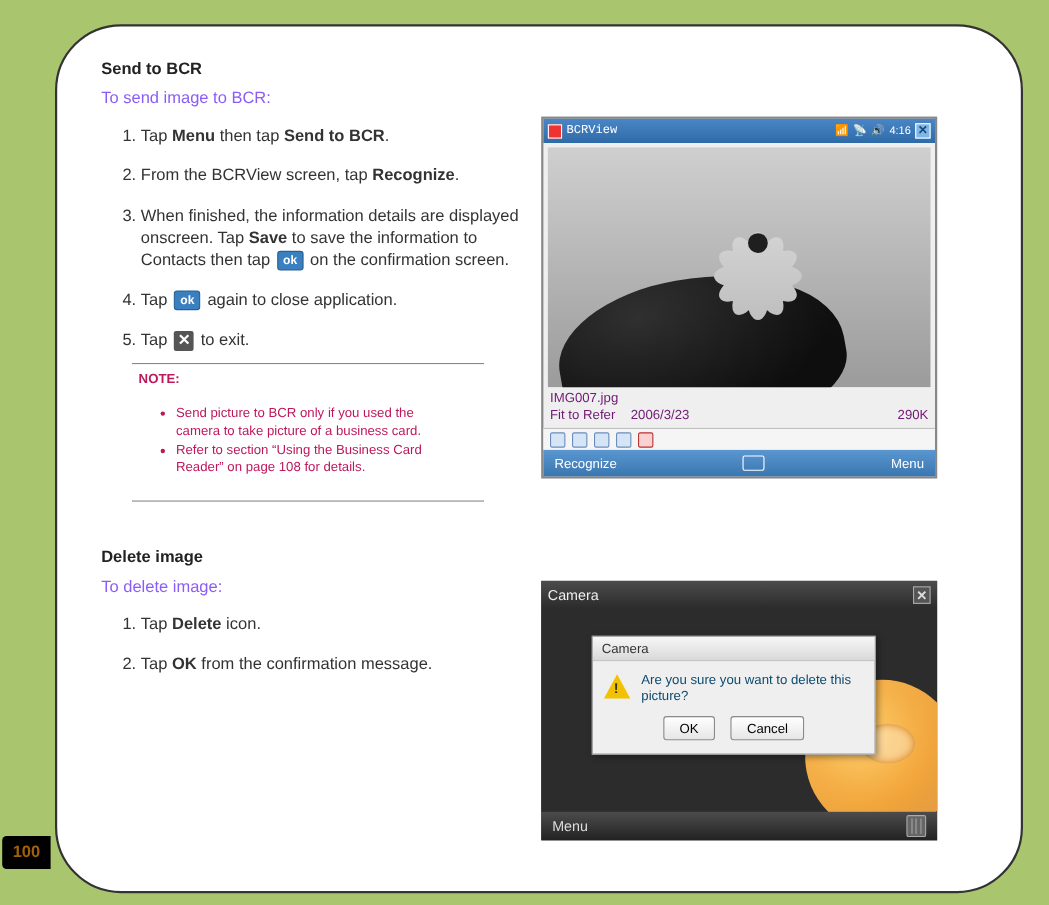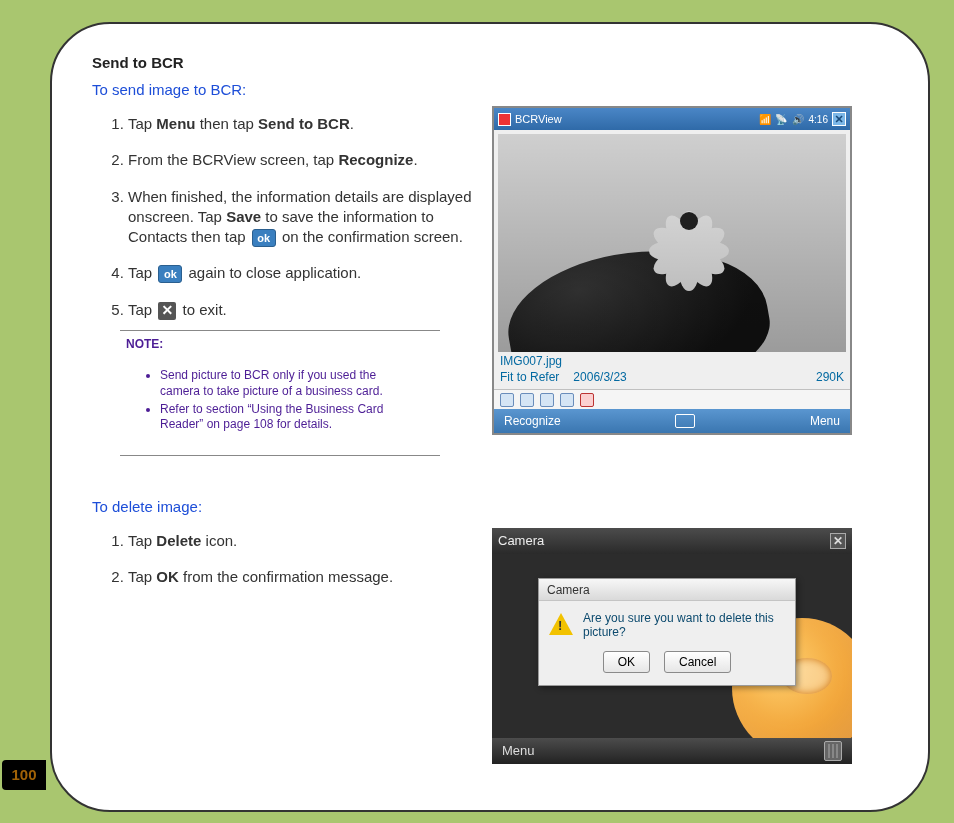--- a/index.html
+++ b/index.html
@@ -38,21 +38,21 @@
     line-height: 30px;
     border-radius: 4px 0 0 4px;
   }
   .cols {
     display: flex;
     gap: 20px;
   }
   .left-col { flex: 0 0 380px; }
   .right-col { flex: 1; padding-top: 52px; }
   h4 { margin: 0 0 10px 0; font-size: 15px; font-weight: bold; color: #222; }
-  .intro { margin: 0 0 10px 0; font-size: 15px; color: #1d4ed8; }
+  .intro { margin: 0 0 10px 0; font-size: 15px; color: #8b5cf6; }
   ol.steps { margin: 0 0 0 20px; padding: 0 0 0 16px; font-size: 15px; color: #333; }
   ol.steps > li { margin-bottom: 10px; line-height: 1.35; margin-top: 16px; }
   .b { font-weight: bold; }
   .ok-chip {
     display: inline-block;
     width: 24px; height: 18px;
     background: #3a7fbf;
     color: #fff;
     border: 1px solid #2a5f8f;
     border-radius: 3px;
@@ -75,21 +75,21 @@
     line-height: 17px;
     vertical-align: middle;
     margin: 0 2px;
   }
   .note-box {
     border-top: 1px solid #888;
     border-bottom: 1px solid #888;
     margin: 8px 0 0 28px;
     padding: 6px 6px;
     font-size: 12px;
-    color: #4c1d95;
+    color: #be185d;
     line-height: 1.3;
     width: 320px;
   }
   .note-box .note-title { font-weight: bold; margin-bottom: 2px; }
   .note-box ul { margin: 16px; padding-left: 18px; }
   .note-box li { margin-bottom: 2px; }
   .section-gap { height: 42px; }
 
   
   .shot1 {
@@ -101,21 +101,21 @@
     height: 22px;
     background: linear-gradient(#4a86c6,#2f6aa8);
     color: #fff;
     display: flex;
     align-items: center;
     padding: 0 4px;
     font-size: 11px;
     gap: 4px;
   }
   .pda-flag { width: 13px; height: 13px; background: #e33; border: 1px solid #fff; }
-  .pda-topbar .title { flex: 1; }
+  .pda-topbar .title { flex: 1; font-family: Liberation Mono, monospace; }
   .pda-topbar .sig { font-size: 10px; }
   .pda-close { width: 14px; height: 14px; background: #7cb7e8; border: 1px solid #fff; text-align:center; line-height:12px; font-size:11px; font-weight:bold; color:#1a4a7a;}
   .photo {
     height: 218px;
     margin: 4px 4px 0 4px;
     background: #cfcfcf;
     position: relative;
     overflow: hidden;
   }
   .photo .flower {
@@ -144,21 +144,21 @@
   .photo .leaf {
     position:absolute; left:10px; bottom:-40px; width:260px; height:140px;
     background: radial-gradient(ellipse at 30% 20%, #3a3a3a 0%, #121212 70%);
     border-radius: 50% 60% 40% 50%;
     transform: rotate(-10deg);
   }
   .photo::after{
     content:""; position:absolute; inset:0;
     background: linear-gradient(180deg, rgba(255,255,255,0) 0%, rgba(0,0,0,0.25) 100%);
   }
-  .photo-info { padding: 2px 6px 4px 6px; font-size: 12px; color: #0369a1; line-height:1.3;}
+  .photo-info { padding: 2px 6px 4px 6px; font-size: 12px; color: #701a75; line-height:1.3;}
   .photo-info .row2 { display:flex; gap: 14px; }
   .tool-strip {
     height: 20px;
     background: #f5f5f5;
     border-top: 1px solid #c0c0c0;
     display:flex; align-items:center; gap:6px; padding:0 6px;
   }
   .ico-sm { width:14px; height:14px; border:1px solid #6a8dbb; background:#d5e5f5; border-radius:2px;}
   .ico-sm.red{border-color:#b33;background:#fbd0d0;}
   .pda-softbar {
@@ -317,20 +317,21 @@
           <span>Menu</span>
         </div>
       </div>
     </div>
   </div>
 
   <div class="section-gap"></div>
 
   <div class="cols">
     <div class="left-col">
+      <h4>Delete image</h4>
       <p class="intro">To delete image:</p>
       <ol class="steps">
         <li>
           <span>Tap </span><span class="b">Delete</span><span> icon.</span>
         </li>
         <li>
           <span>Tap </span><span class="b">OK</span><span> from the confirmation message.</span>
         </li>
       </ol>
     </div>

